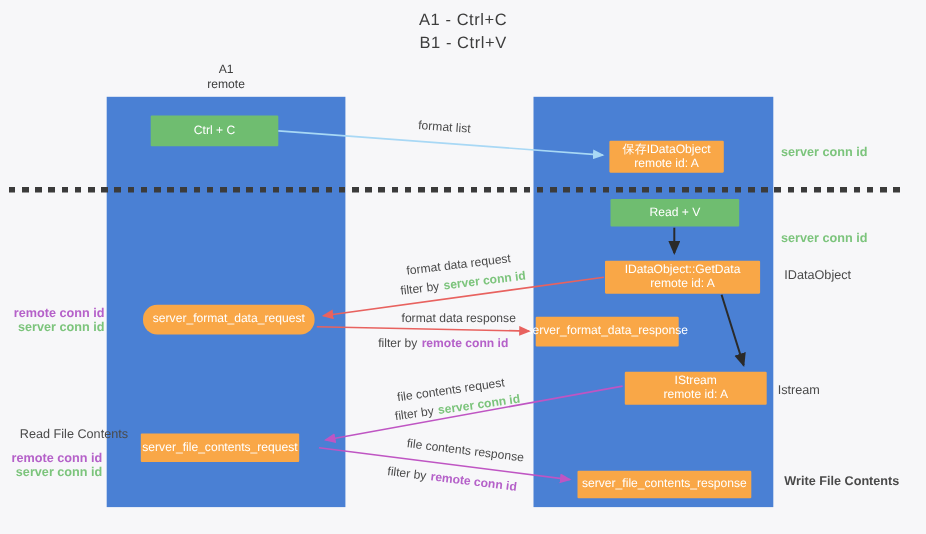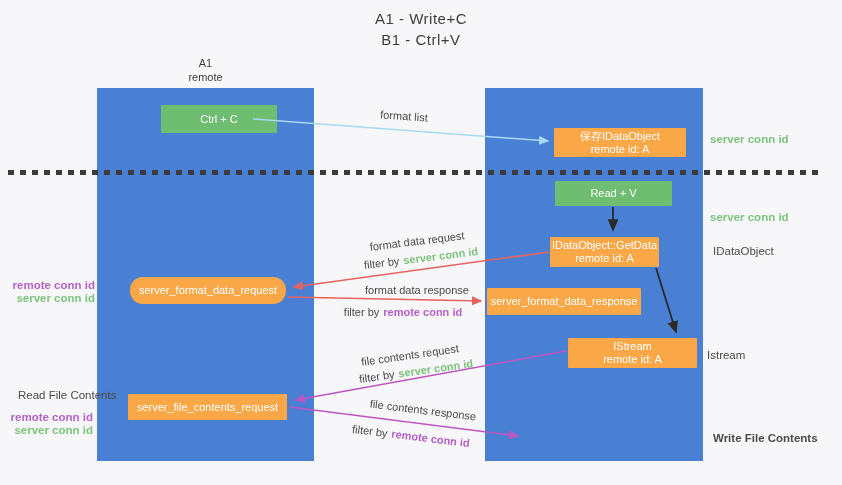--- a/index.html
+++ b/index.html
@@ -17,28 +17,28 @@
   .column.b{left:485px;width:218px;}
 
   .dotted{position:absolute;left:8px;top:170px;width:815px;height:5px;
           background:repeating-linear-gradient(to right,#3b3b3b 0 6px,transparent 6px 12px);}
 
   .box{position:absolute;display:flex;flex-direction:column;align-items:center;justify-content:center;
        color:#fff;font-size:11px;line-height:13px;border-radius:1px;white-space:nowrap;text-align:center;}
   .box.green{background:var(--box-green,#6fbd70);}
   .box.orange{background:var(--box-orange,#f9a747);}
 
-  #box-ctrl-c{left:137px;top:105px;width:116px;height:28px;margin-left:24px;}
-  #box-save-ido{left:554px;top:128px;width:132px;height:29px;}
+  #box-ctrl-c{left:137px;top:105px;width:116px;height:28px;}
+  #box-save-ido{left:554px;top:128px;width:104px;height:29px;}
   #box-ctrl-v{left:555px;top:181px;width:117px;height:25px;}
-  #box-getdata{left:550px;top:237px;width:109px;height:30px;}
+  #box-getdata{left:550px;top:237px;width:141px;height:30px;}
   #box-format-req{left:130px;top:277px;width:156px;height:27px;border-radius:13px;}
-  #box-format-resp{left:487px;top:288px;width:154px;height:27px;}
+  #box-format-resp{left:487px;top:288px;width:130px;height:27px;}
   #box-istream{left:568px;top:338px;width:129px;height:30px;}
-  #box-file-req{left:128px;top:394px;width:159px;height:26px;}
+  #box-file-req{left:128px;top:394px;width:144px;height:26px;}
   #box-file-resp{left:525px;top:428px;width:158px;height:25px;}
 
   .lbl{position:absolute;white-space:nowrap;font-size:11px;color:#4a4a4a;
        transform:translate(-50%,-50%) rotate(var(--r,0deg));display:flex;gap:4px;}
   .lbl .green{color:var(--text-green,#7cc47c);font-weight:bold;}
   .lbl .purple{color:var(--text-purple,#b561c9);font-weight:bold;}
 
   .side{position:absolute;white-space:nowrap;font-size:11.5px;color:#4a4a4a;}
   .side.green{color:var(--text-green,#7cc47c);font-weight:bold;}
   .side-pair{position:absolute;text-align:right;font-size:11.5px;font-weight:bold;line-height:13px;white-space:nowrap;}
@@ -59,21 +59,21 @@
 <body>
 
 <div class="canvas">
 
   <div class="column a"></div>
   <div class="column b"></div>
 
   <div class="dotted"></div>
 
   <div class="title">
-    <div>A1 - Write+C</div>
+    <div>A1 - Ctrl+C</div>
     <div>B1 - Ctrl+V</div>
   </div>
 
   <div class="col-header a">
     <div>A1</div>
     <div>remote</div>
   </div>
 
   <div class="box green" id="box-ctrl-c">
     <div>Ctrl + C</div>
@@ -94,20 +94,23 @@
   </div>
   <div class="box orange" id="box-format-resp">
     <div>server_format_data_response</div>
   </div>
   <div class="box orange" id="box-istream">
     <div>IStream</div>
     <div>remote id: A</div>
   </div>
   <div class="box orange" id="box-file-req">
     <div>server_file_contents_request</div>
+  </div>
+  <div class="box orange" id="box-file-resp">
+    <div>server_file_contents_response</div>
   </div>
 
   <svg class="arrows" width="842" height="485" viewBox="0 0 842 485">
     <defs>
       <marker id="ah-blue" markerWidth="8" markerHeight="8" refX="6" refY="3" orient="auto">
         <path class="mk-blue" d="M0,0 L7,3 L0,6 Z"></path>
       </marker>
       <marker id="ah-red" markerWidth="8" markerHeight="8" refX="6" refY="3" orient="auto">
         <path class="mk-red" d="M0,0 L7,3 L0,6 Z"></path>
       </marker>

